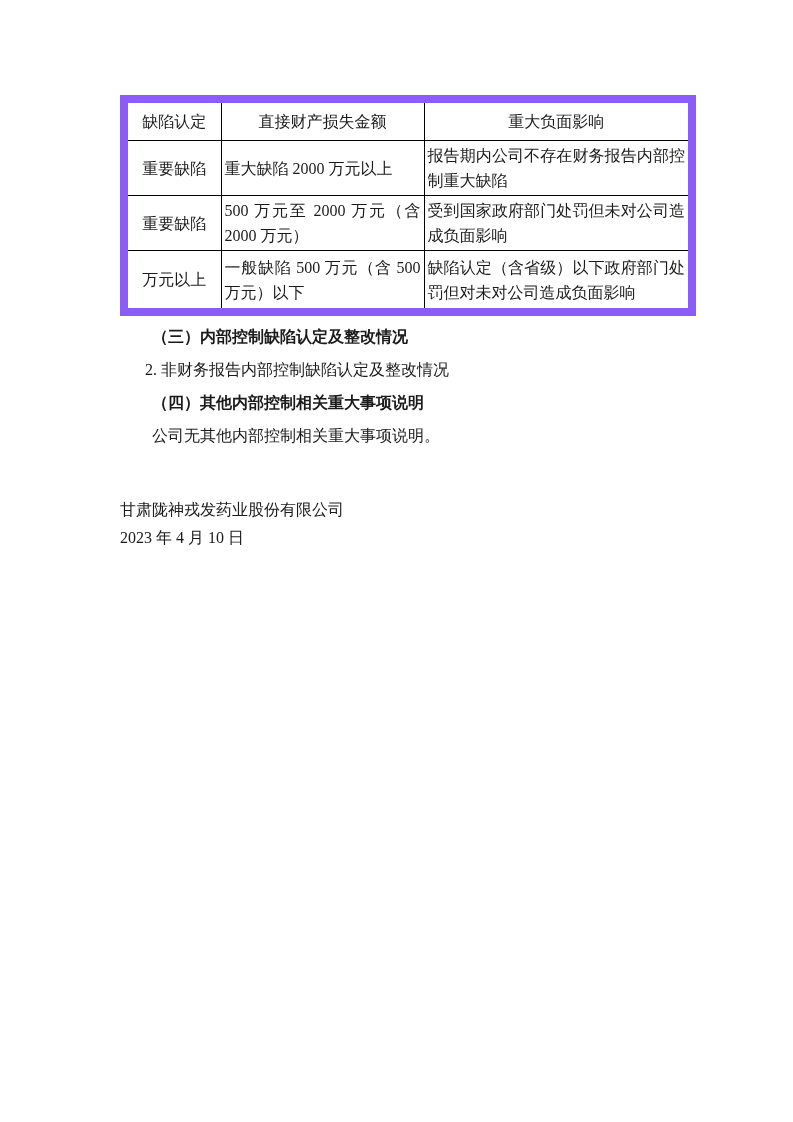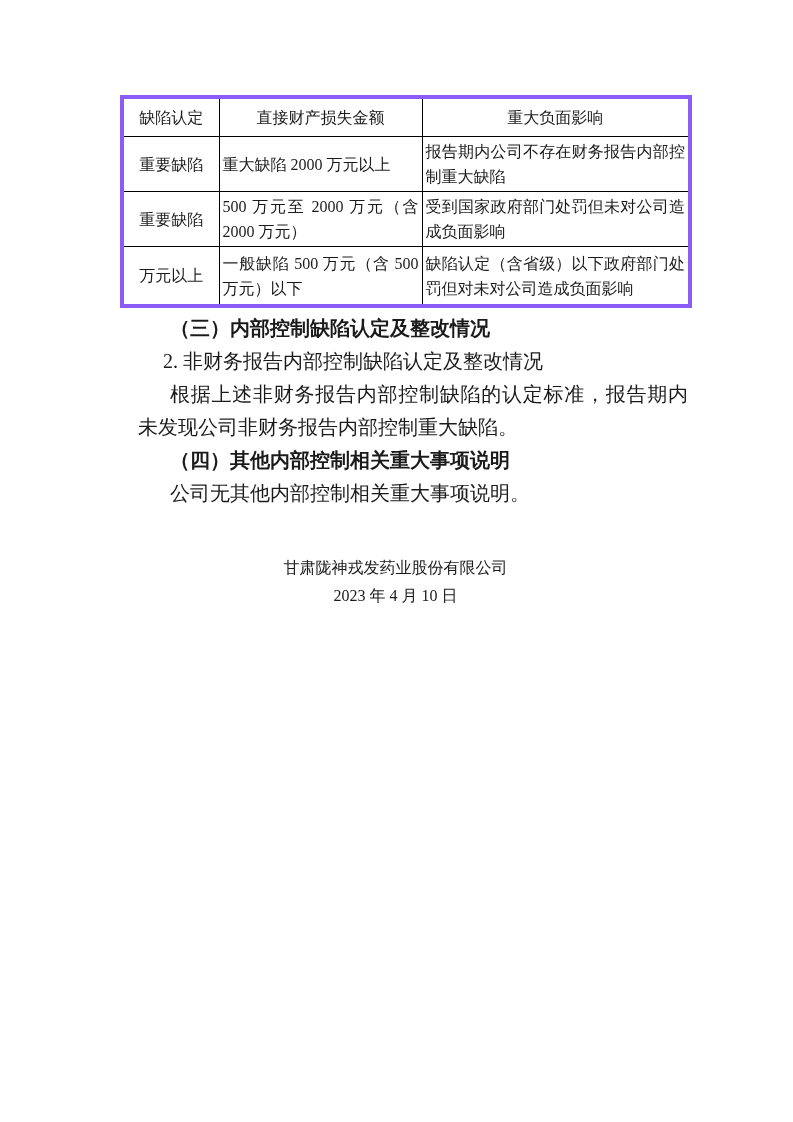--- a/index.html
+++ b/index.html
@@ -18,59 +18,58 @@
   .page-content {
     position: absolute;
     left: 120px;
     top: 95px;
     width: 568px;
   }
   table.defect-table {
     border-collapse: collapse;
     table-layout: fixed;
     width: 568px;
-    border: 4px solid #8b5cf6;
+    border: 8px solid #8b5cf6;
   }
   table.defect-table td {
     border: 1px solid #000000;
     font-size: 16px;
     line-height: 25px;
     padding: 2px 3px;
     vertical-align: middle;
     overflow: hidden;
   }
   td.c-center { text-align: center; }
   td.c-just   { text-align: justify; text-justify: inter-ideograph; }
   tr.h-head  td { height: 33px; }
   tr.h-row1  td { height: 37px; }
   tr.h-row2  td { height: 46px; }
   tr.h-row3  td { height: 53px; }
   .body-text {
     margin-top: 4px;
-    font-size: 20px;
+    font-size: 16px;
     line-height: 33px;
-    margin-left: 18px;
   }
   .body-text p {
     margin: 0;
     text-align: justify;
     text-justify: inter-ideograph;
     text-indent: 32px;
   }
   .body-text p.bold-heading {
     font-weight: bold;
     text-align: left;
   }
   .body-text p.numbered {
     text-indent: 25px;
     text-align: left;
   }
   .signature-block {
     margin-top: 44px;
-    text-align: center;
+    text-align: left;
     padding-right: 17px;
     font-size: 16px;
     line-height: 28px;
   }
   .signature-block div { margin: 0; }
 </style>
 </head>
 <body>
 
 <div class="page-content">
@@ -101,21 +100,20 @@
         <td class="c-center">万元以上</td>
         <td class="c-just">一般缺陷 500 万元（含 500 万元）以下</td>
         <td class="c-just">缺陷认定（含省级）以下政府部门处罚但对未对公司造成负面影响</td>
       </tr>
     </tbody>
   </table>
 
   <div class="body-text">
     <p class="bold-heading">（三）内部控制缺陷认定及整改情况</p>
     <p class="numbered">2. 非财务报告内部控制缺陷认定及整改情况</p>
-    <p>根据上述非财务报告内部控制缺陷的认定标准，报告期内未发现公司非财务报告内部控制重大缺陷。</p>
     <p class="bold-heading">（四）其他内部控制相关重大事项说明</p>
     <p>公司无其他内部控制相关重大事项说明。</p>
   </div>
 
   <div class="signature-block">
     <div>甘肃陇神戎发药业股份有限公司</div>
     <div>2023 年 4 月 10 日</div>
   </div>
 
 </div>

